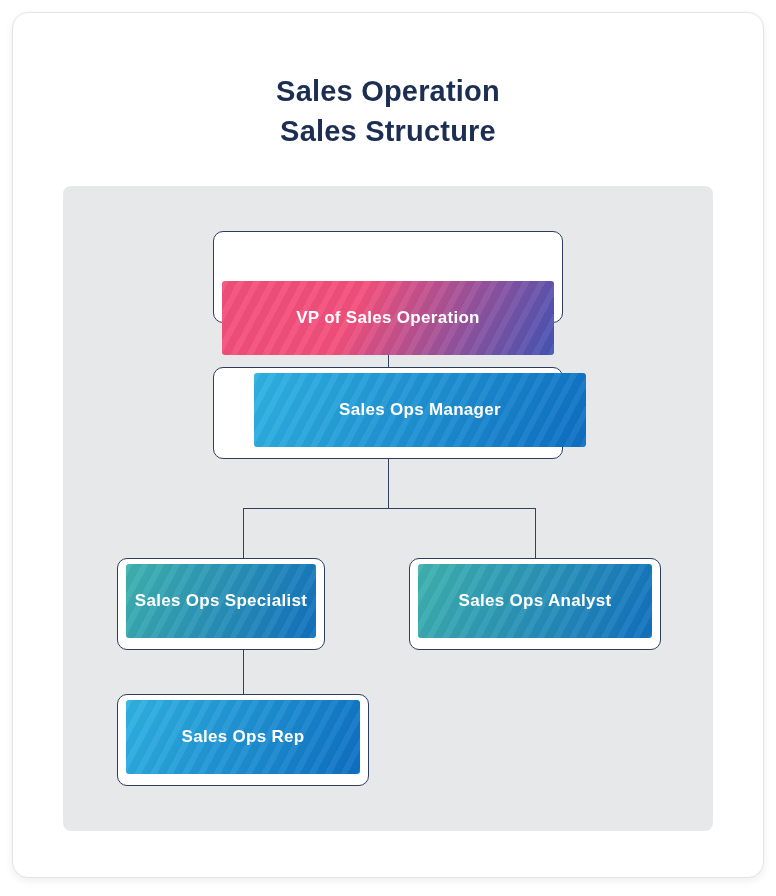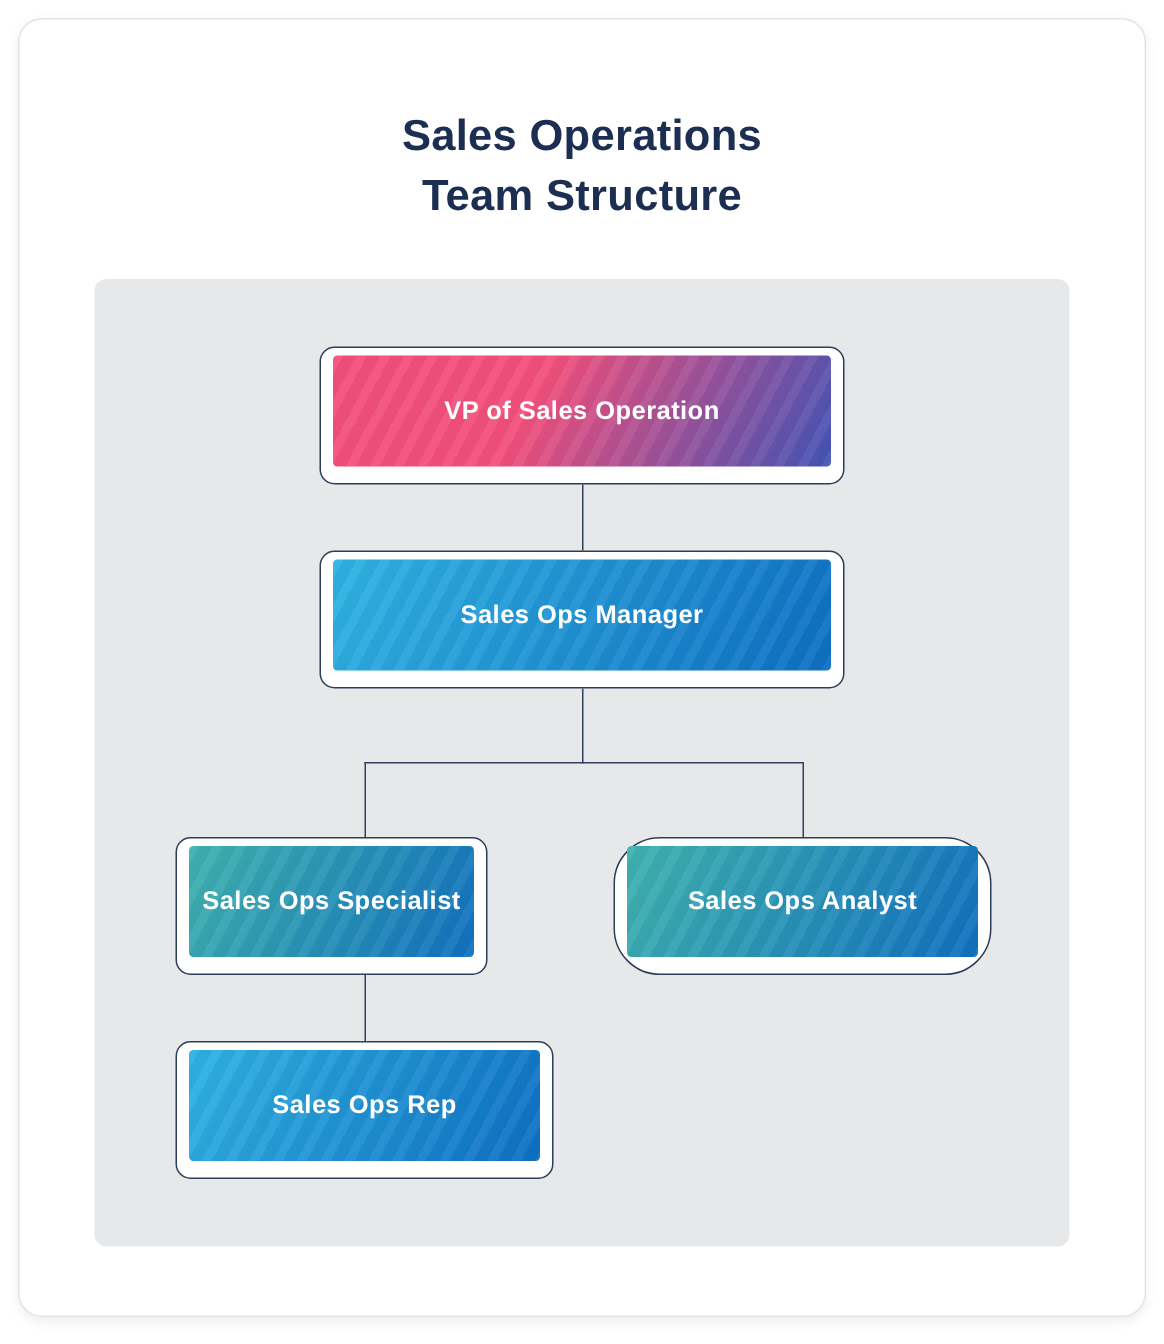--- a/index.html
+++ b/index.html
@@ -77,50 +77,50 @@
     background: #33415e;
   }
   .connector.v { width: 1px; }
   .connector.h { height: 1px; }
 </style>
 </head>
 <body>
 
 <div class="page-card">
 
-  <h1 class="chart-title"><span>Sales Operations</span><br><span>Team Structure</span></h1>
+  <h1 class="chart-title"><span>Sales Operation</span><br><span>Sales Structure</span></h1>
 
   <div class="canvas-panel">
 
     <div class="connector v" style="left:325px; top:137px; height:44px;"></div>
     <div class="connector v" style="left:325px; top:273px; height:50px;"></div>
     <div class="connector h" style="left:180px; top:322px; width:293px;"></div>
     <div class="connector v" style="left:180px; top:322px; height:50px;"></div>
     <div class="connector v" style="left:472px; top:322px; height:50px;"></div>
     <div class="connector v" style="left:180px; top:464px; height:44px;"></div>
 
     <div class="node" style="left:150px; top:45px; width:350px;">
-      <div class="node-fill" style="background: linear-gradient(118deg, rgb(243, 80, 124) 0%, rgb(243, 80, 124) 40%, rgb(141, 83, 160) 74%, rgb(67, 85, 182) 100%);">
+      <div class="node-fill" style="background: linear-gradient(118deg, rgb(243, 80, 124) 0%, rgb(243, 80, 124) 40%, rgb(141, 83, 160) 74%, rgb(67, 85, 182) 100%); margin-top: 44px;">
         <span class="node-label">VP of Sales Operation</span>
       </div>
     </div>
 
     <div class="node" style="left:150px; top:181px; width:350px;">
-      <div class="node-fill" style="background: linear-gradient(118deg, rgb(47, 179, 227) 0%, rgb(14, 111, 195) 100%);">
+      <div class="node-fill" style="background: linear-gradient(118deg, rgb(47, 179, 227) 0%, rgb(14, 111, 195) 100%); margin-left: 32px;">
         <span class="node-label">Sales Ops Manager</span>
       </div>
     </div>
 
     <div class="node" style="left:54px; top:372px; width:208px;">
       <div class="node-fill" style="background: linear-gradient(118deg, rgb(64, 179, 175) 0%, rgb(17, 112, 192) 100%);">
         <span class="node-label">Sales Ops Specialist</span>
       </div>
     </div>
 
-    <div class="node" style="left:346px; top:372px; width:252px;border-radius:31px;">
+    <div class="node" style="left:346px; top:372px; width:252px;">
       <div class="node-fill" style="background: linear-gradient(118deg, rgb(64, 179, 175) 0%, rgb(17, 112, 192) 100%);">
         <span class="node-label">Sales Ops Analyst</span>
       </div>
     </div>
 
     <div class="node" style="left:54px; top:508px; width:252px;">
       <div class="node-fill" style="background: linear-gradient(118deg, rgb(47, 179, 227) 0%, rgb(14, 111, 195) 100%); align-items: center;">
         <span class="node-label">Sales Ops Rep</span>
       </div>
     </div>

